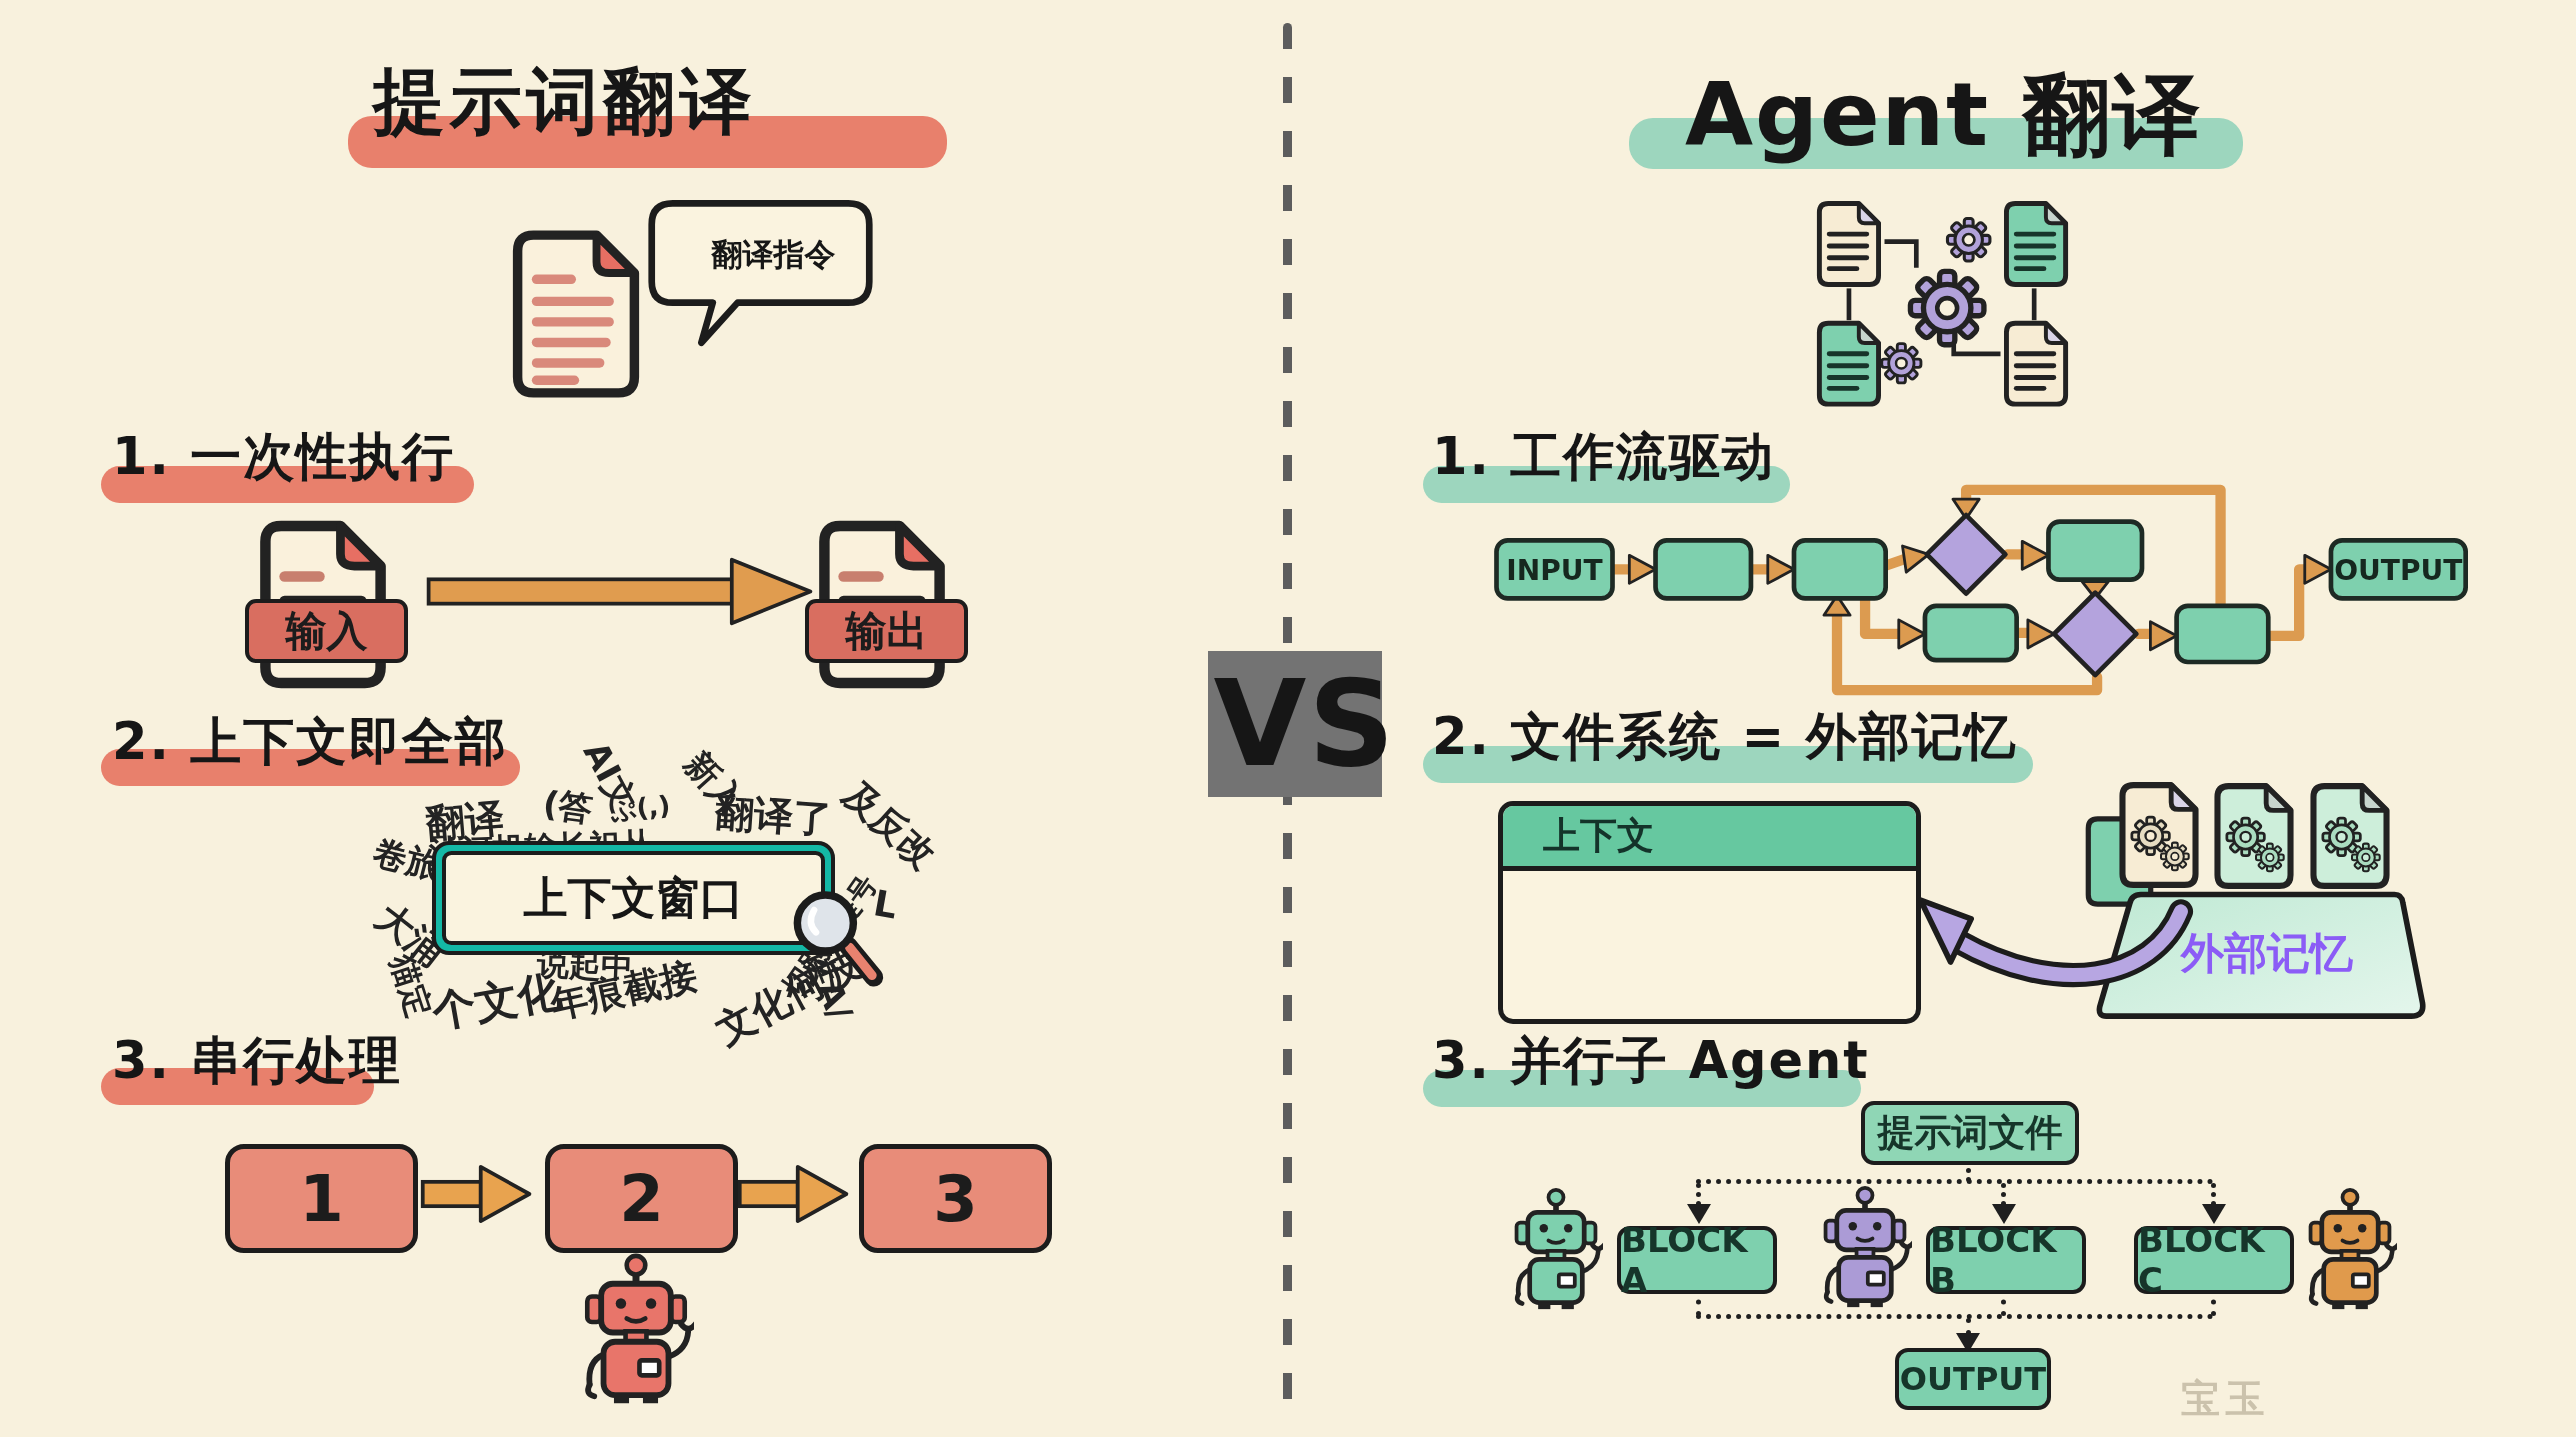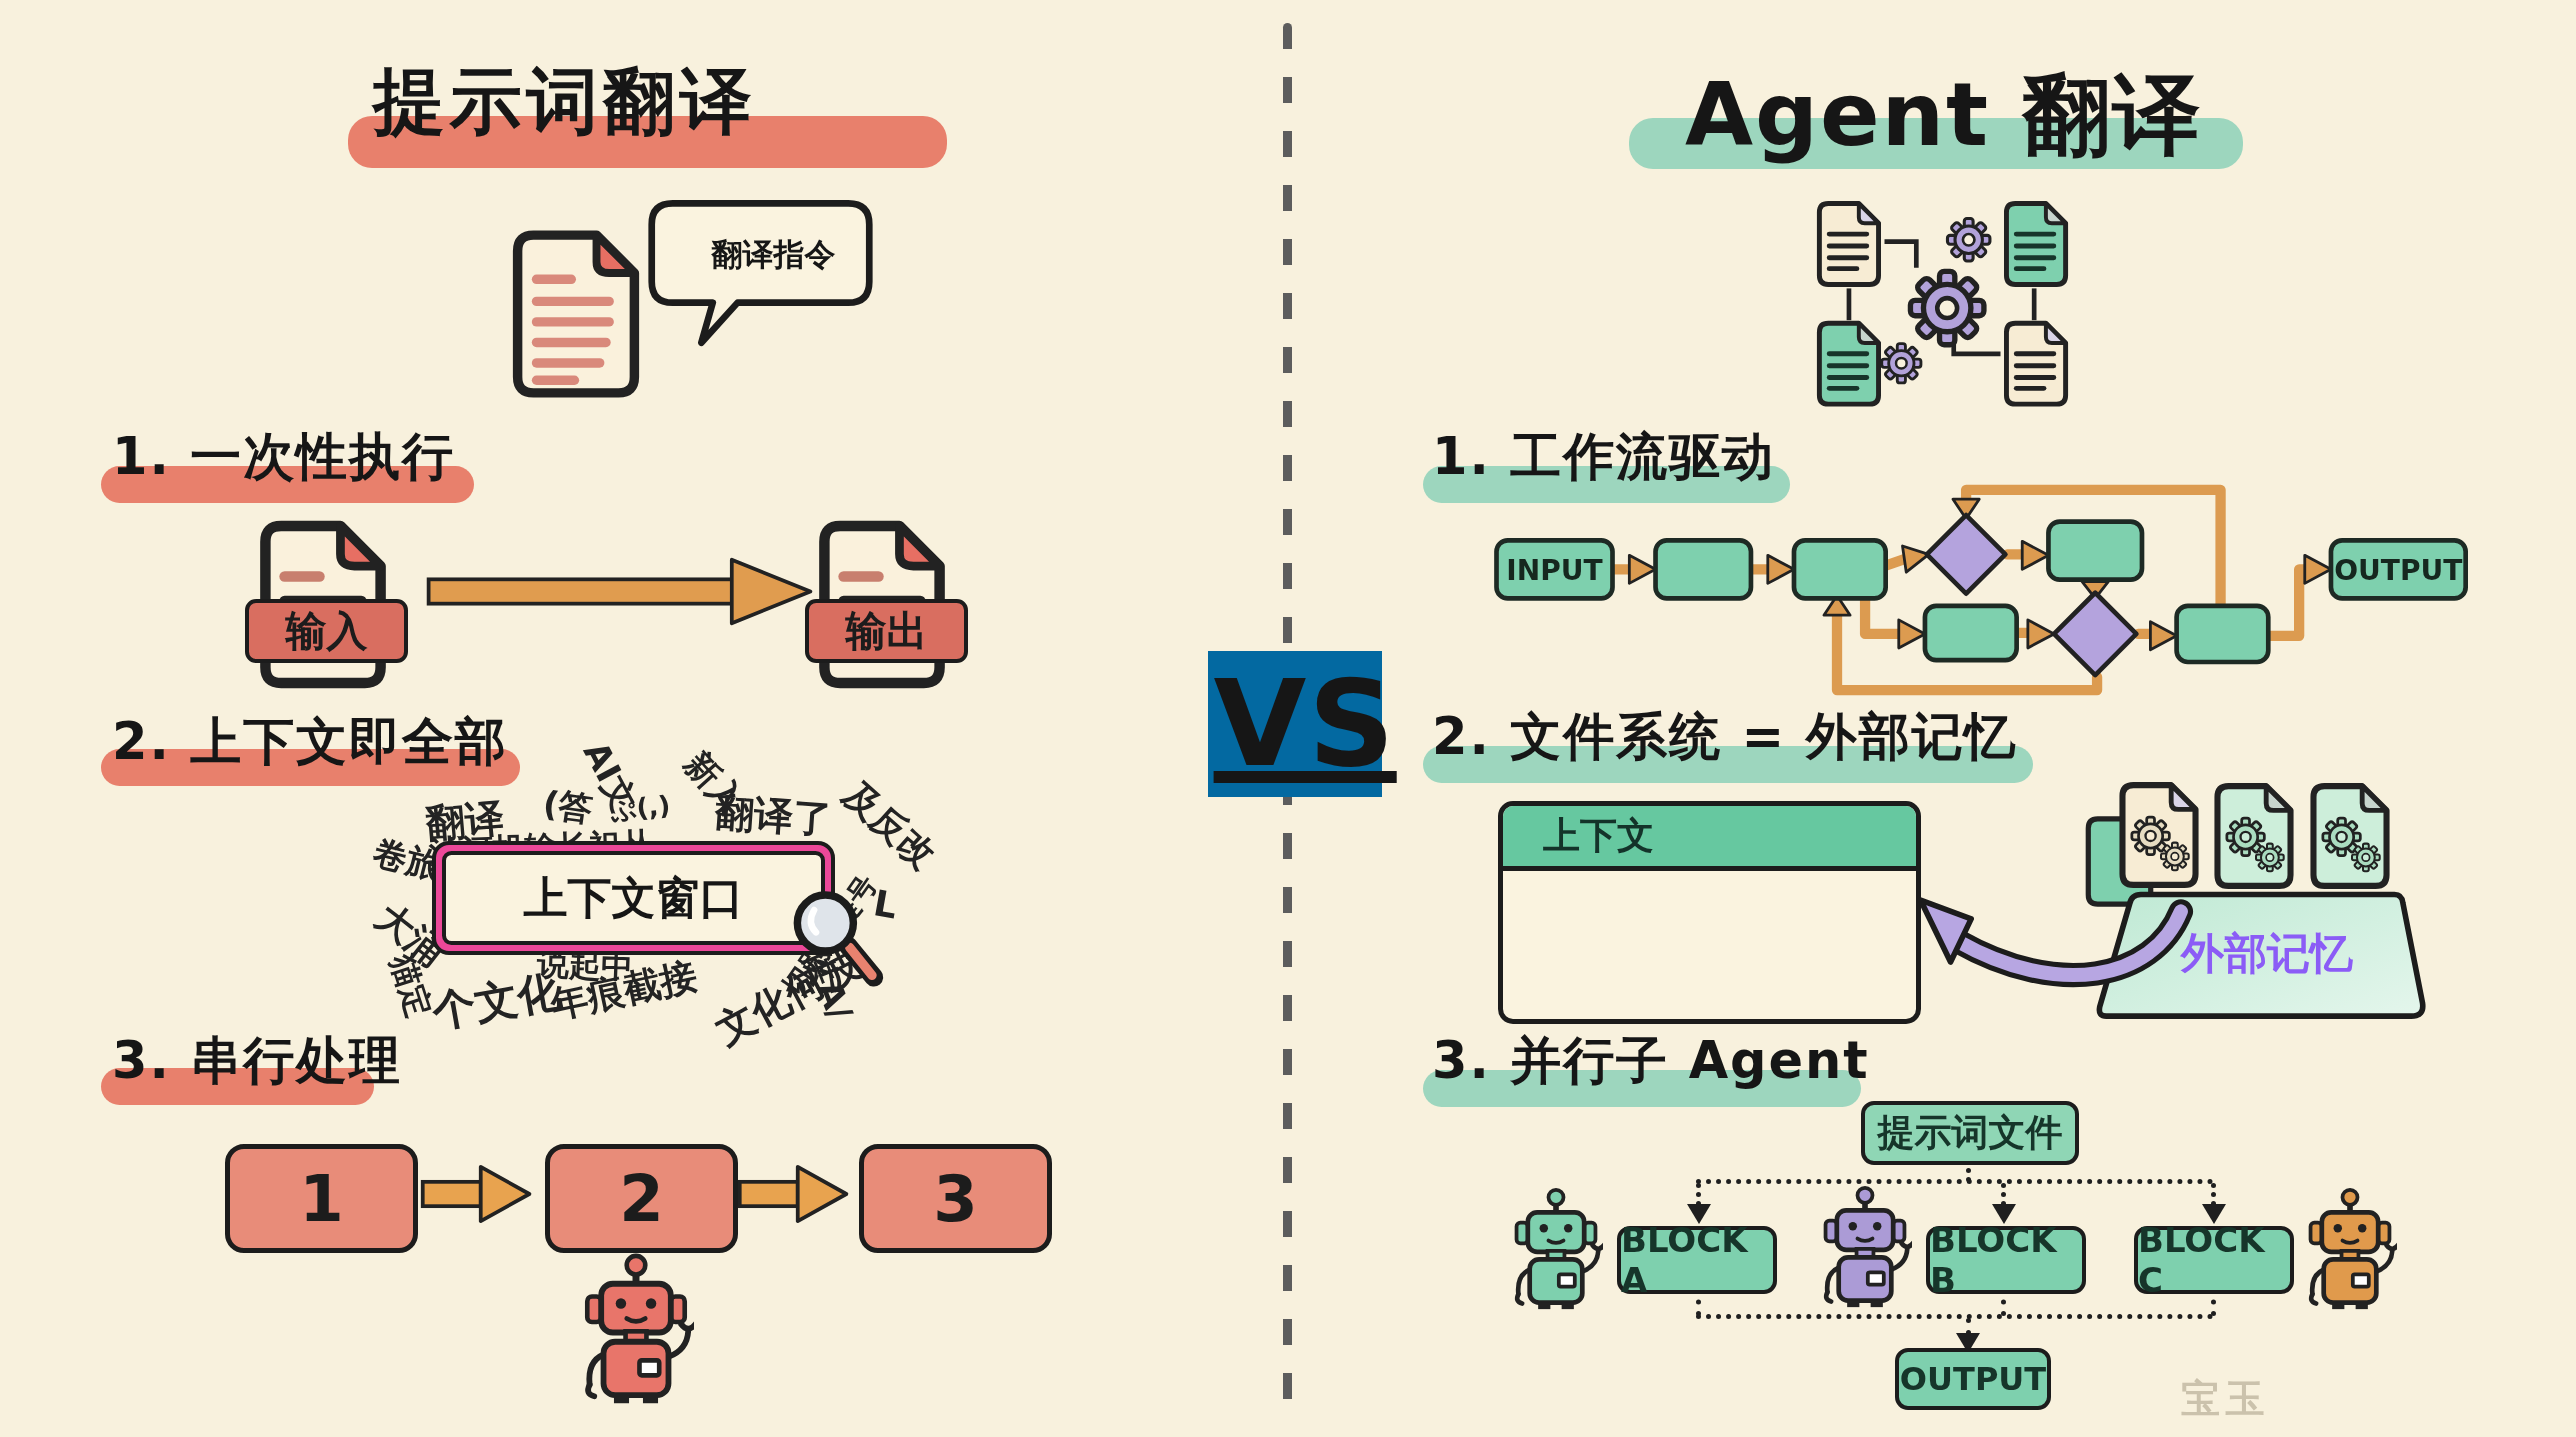--- a/index.html
+++ b/index.html
@@ -17,39 +17,39 @@
         display:flex;align-items:center;justify-content:center;font-weight:800;color:#16352a;z-index:4;}
   
   .step{position:absolute;width:183px;height:99px;background:#e88c79;border:5.6px solid #1c1c1c;
         border-radius:19px;display:flex;align-items:center;justify-content:center;
         font-weight:800;font-size:64px;color:#1c1c1c;z-index:3;}
   
   .badge{position:absolute;background:#d96e60;border:4.7px solid #1c1c1c;border-radius:11.2px;
          display:flex;align-items:center;justify-content:center;font-weight:800;font-size:41px;
          color:#1c1c1c;z-index:4;}
   
-  .ctxframe{position:absolute;background:#ec4899;border:4.7px solid #1c1c1c;border-radius:17px;
+  .ctxframe{position:absolute;background:#14b8a6;border:4.7px solid #1c1c1c;border-radius:17px;
             padding:6px;z-index:3;box-sizing:border-box;}
   .ctxinner{width:100%;height:100%;background:#faf3df;border:4.7px solid #1c1c1c;border-radius:9.4px;
             display:flex;align-items:center;justify-content:center;font-weight:800;font-size:44px;
             box-sizing:border-box;}
   
   .scat{position:absolute;font-weight:700;color:#232323;z-index:1;white-space:nowrap;}
   
   .cwin{position:absolute;border:5.6px solid #1c1c1c;border-radius:15px;background:#faf3df;
         overflow:hidden;z-index:3;box-sizing:border-box;}
   .cwin .chead{height:60px;background:#66c8a0;border-bottom:5.6px solid #1c1c1c;display:flex;
         align-items:center;padding-left:40px;font-weight:800;font-size:37px;color:#14332a;}
   
   .dotv{position:absolute;border-left:5.6px dotted #1f1f1f;z-index:2;}
   .doth{position:absolute;border-top:5.6px dotted #1f1f1f;z-index:2;}
   .tri-down{position:absolute;width:0;height:0;border-left:12px solid transparent;
         border-right:12px solid transparent;border-top:20.6px solid #1f1f1f;z-index:2;}
   .vs{position:absolute;font-weight:900;font-size:120px;letter-spacing:1.9px;z-index:6;
-      background:#0369a1;padding:13px 5.6px;line-height:1;text-decoration:underline;}
+      background:#737373;padding:13px 5.6px;line-height:1;}
   .divider{position:absolute;left:1283px;top:22.5px;width:9.4px;height:1397px;z-index:1;border-radius:5.6px;
       background:repeating-linear-gradient(to bottom,#5d5d5d 0 26px,transparent 26px 54px);}
   .wm{position:absolute;font-size:39px;font-weight:700;color:rgba(197,188,166,0.9);z-index:5;letter-spacing:5.6px;}
   .lbl{position:absolute;display:flex;align-items:center;justify-content:center;
        font-weight:800;z-index:5;}
 </style>
 </head>
 <body>
 
 <div class="canvas">

